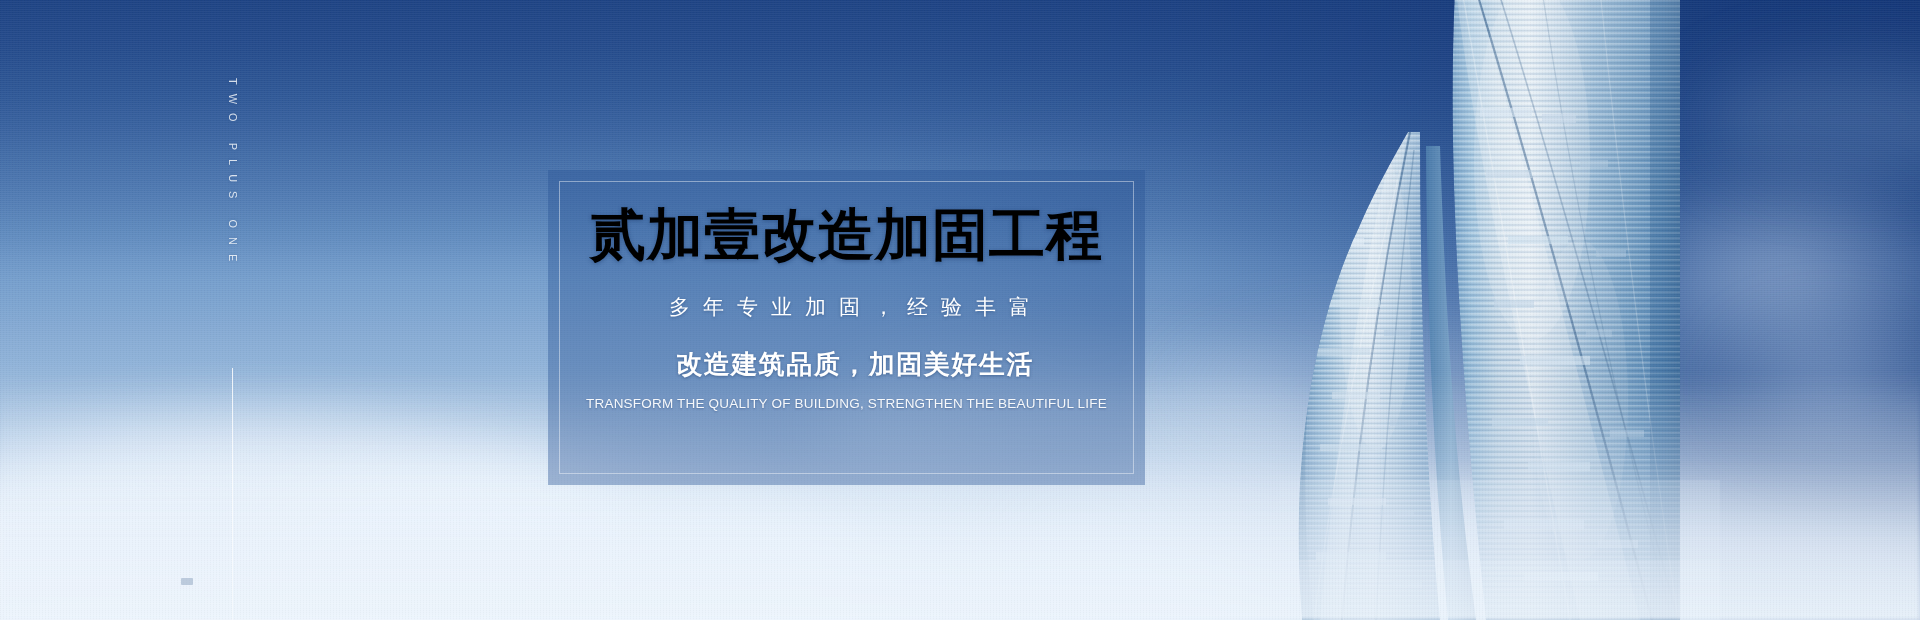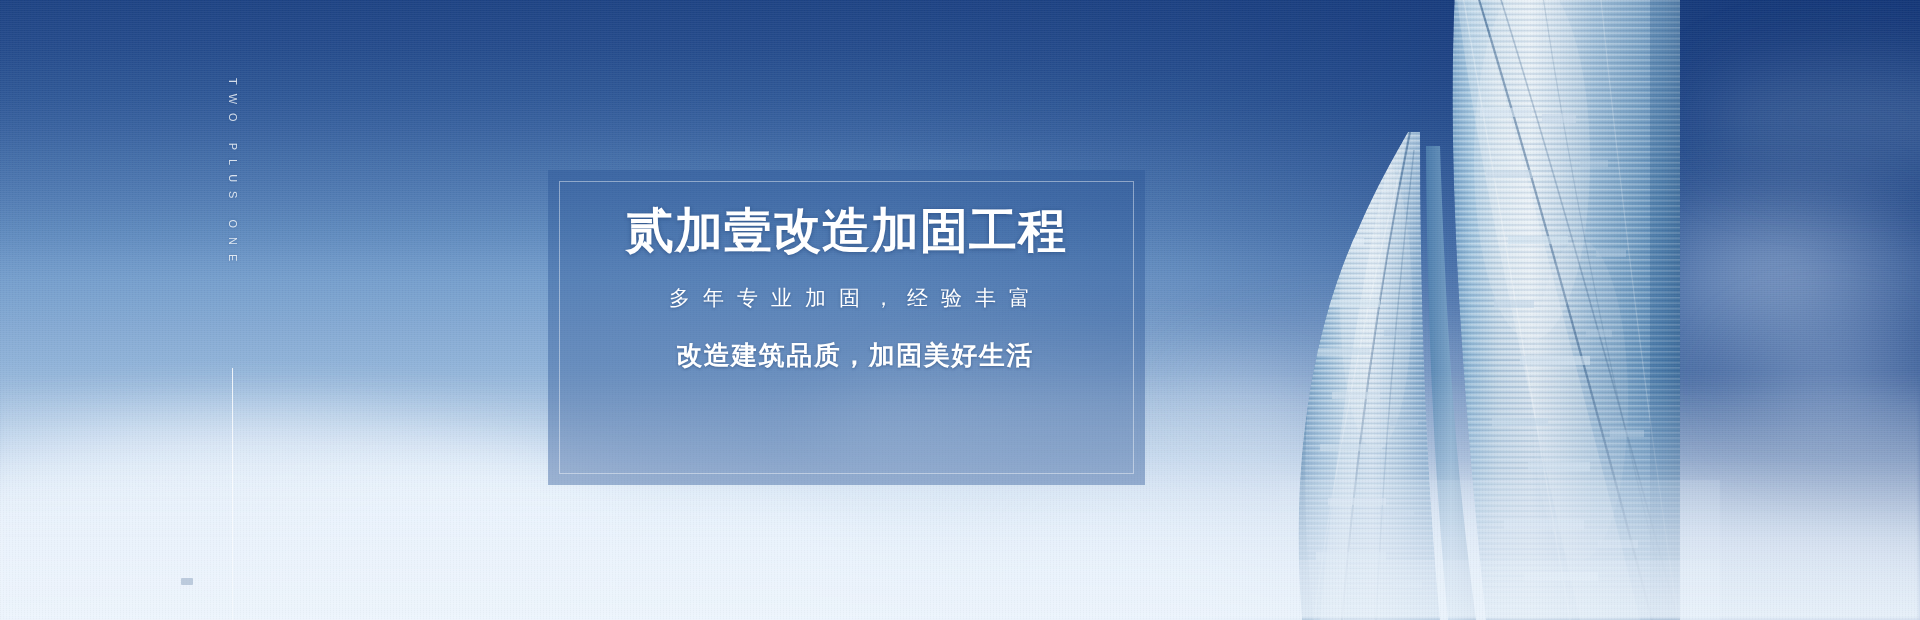--- a/index.html
+++ b/index.html
@@ -174,23 +174,23 @@
   #textbox .content {
     position: absolute;
     left: 0; right: 0;
     top: 0;
     text-align: center;
     padding-top: 36px;
     box-sizing: border-box;
   }
 
   .headline {
-    font-size: 48px;
+    font-size: 56px;
     font-weight: 700;
-    color: #ffffff;
+    color: #000000;
     letter-spacing: 1px;
     line-height: 1.05;
     margin: 0;
     font-family: Liberation Serif, serif;
     text-shadow: 0 1px 4px rgba(20,50,100,0.45);
   }
   .subline {
     margin: 28px 0 0 0;
     font-size: 21px;
     font-weight: 400;
@@ -388,16 +388,17 @@
   </div>
   <div class="vert-rule"></div>
   <div class="vert-dash"></div>
 
   <div id="textbox">
     <div class="inner-rule"></div>
     <div class="content">
       <h1 class="headline">贰加壹改造加固工程</h1>
       <p class="subline">多年专业加固，经验丰富</p>
       <p class="tagline">改造建筑品质，加固美好生活</p>
+      <p class="english">TRANSFORM THE QUALITY OF BUILDING, STRENGTHEN THE BEAUTIFUL LIFE</p>
     </div>
   </div>
 
 </div>
 
 </body></html>

